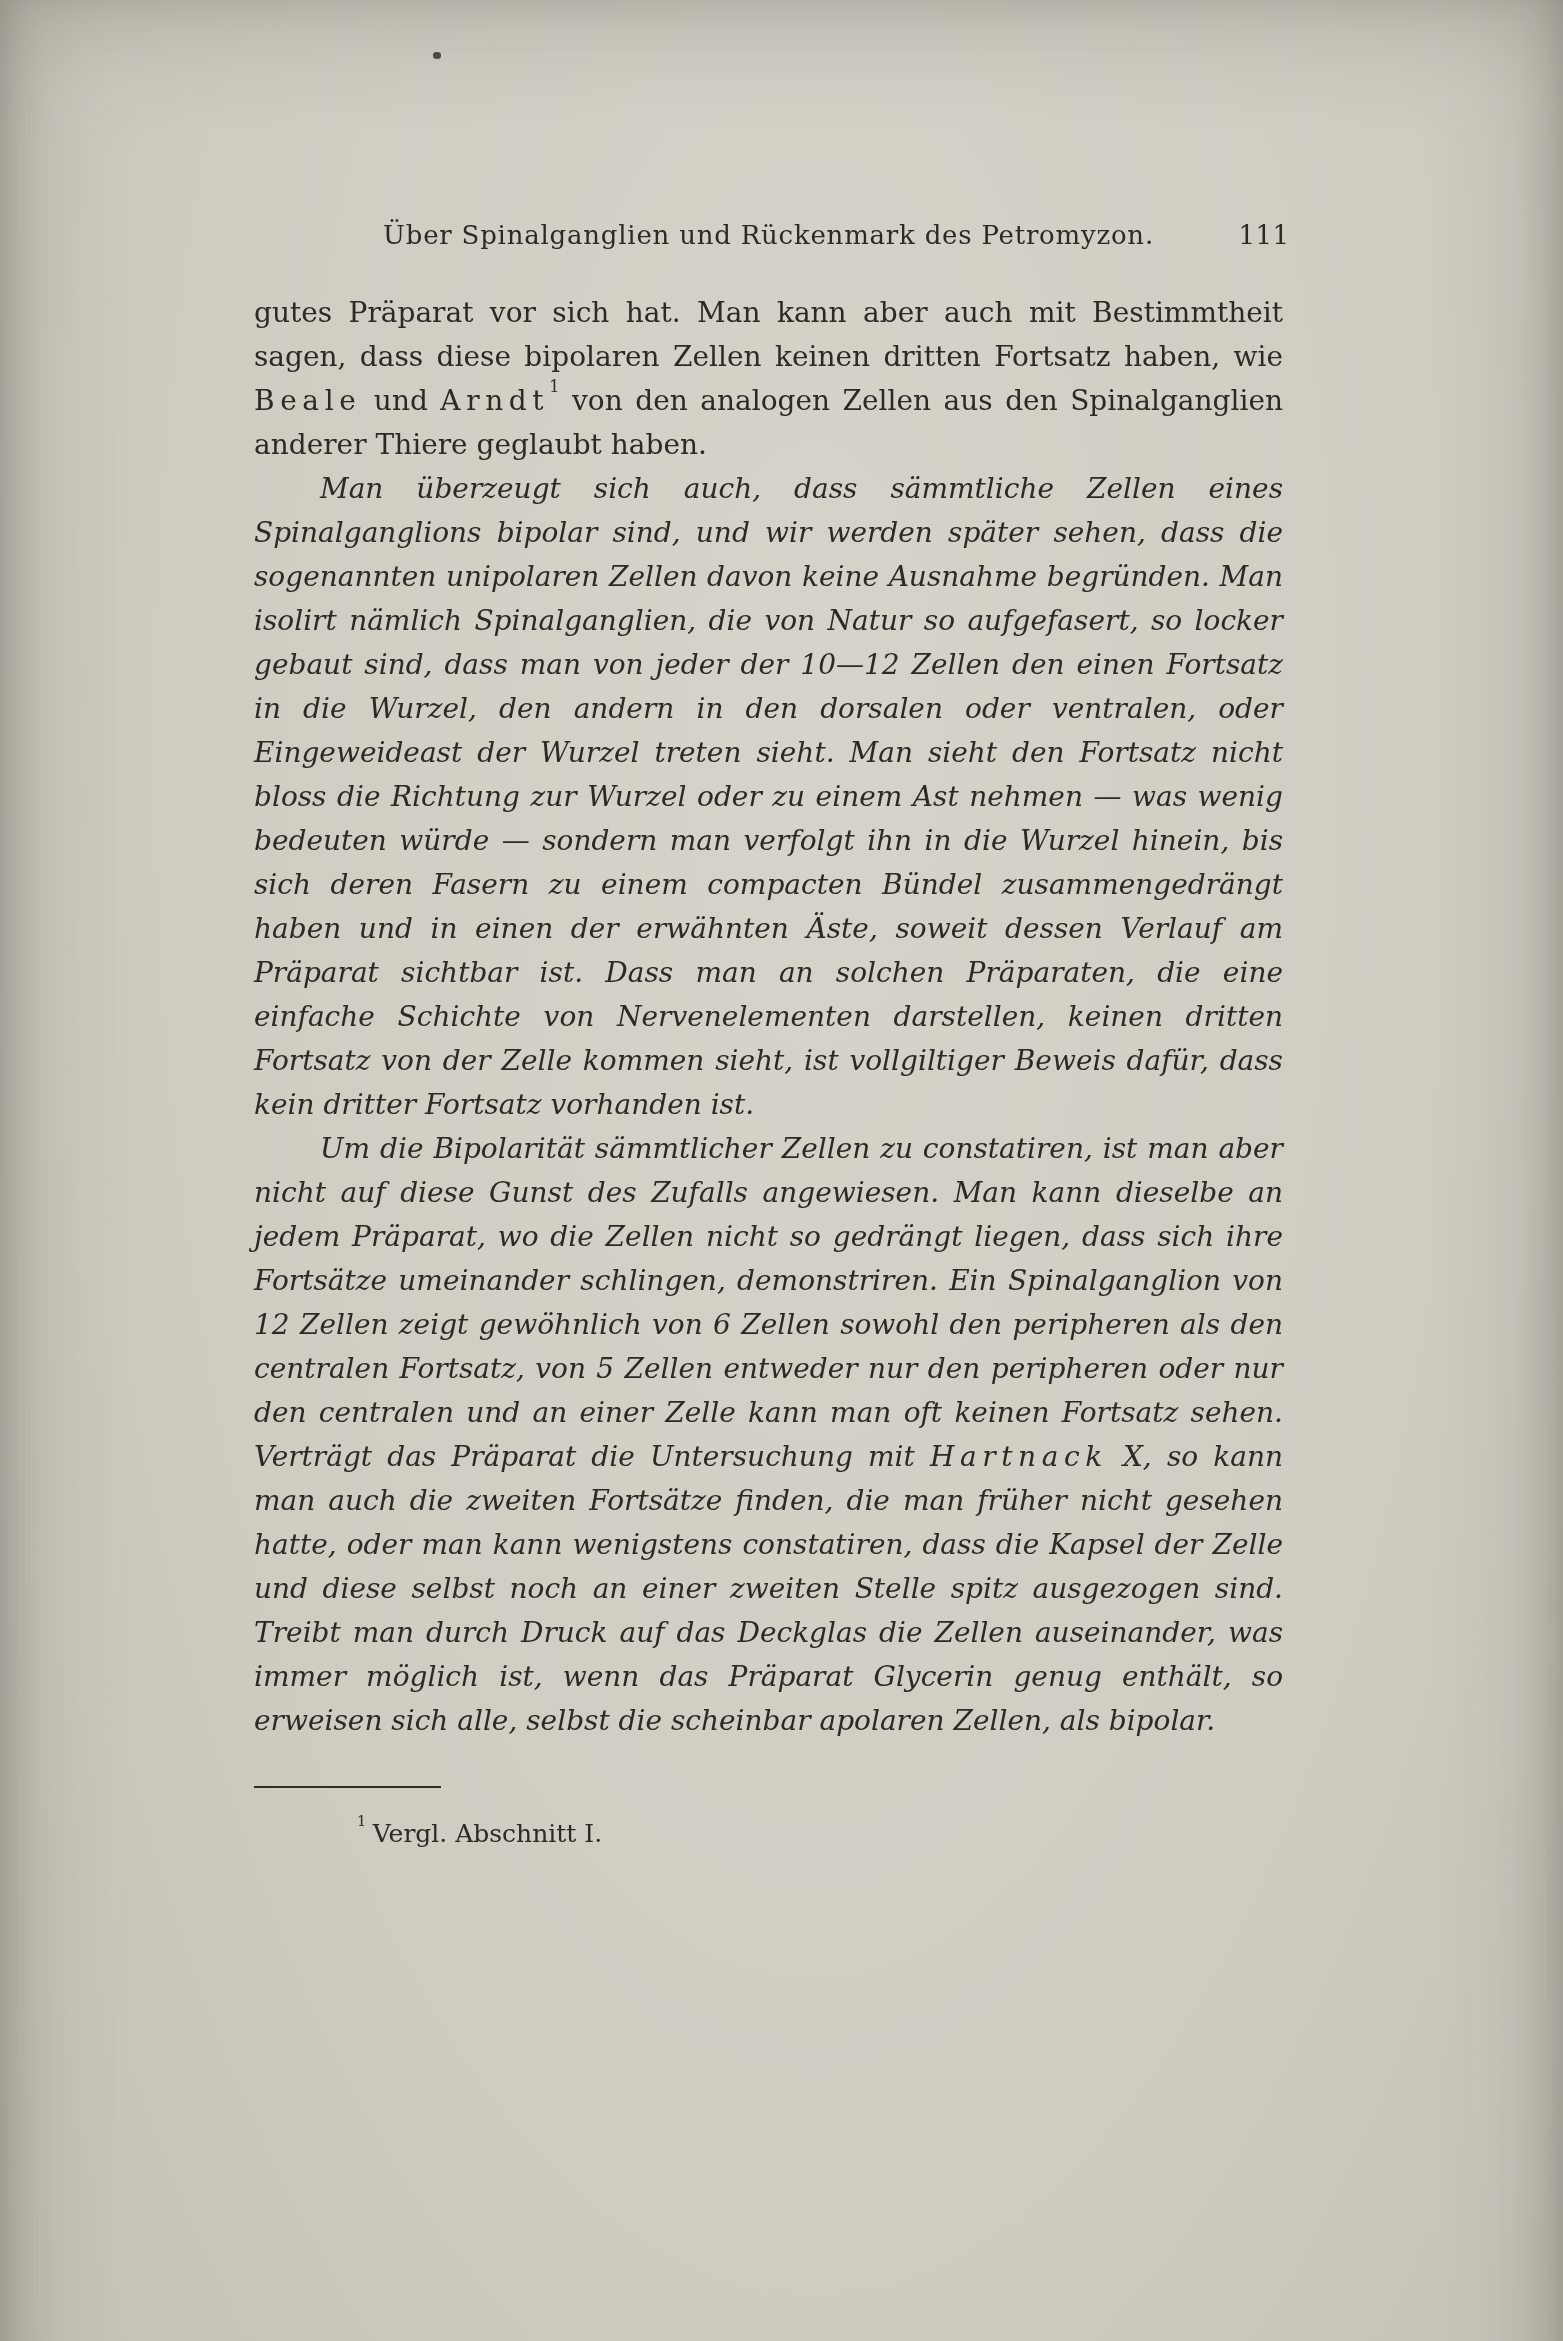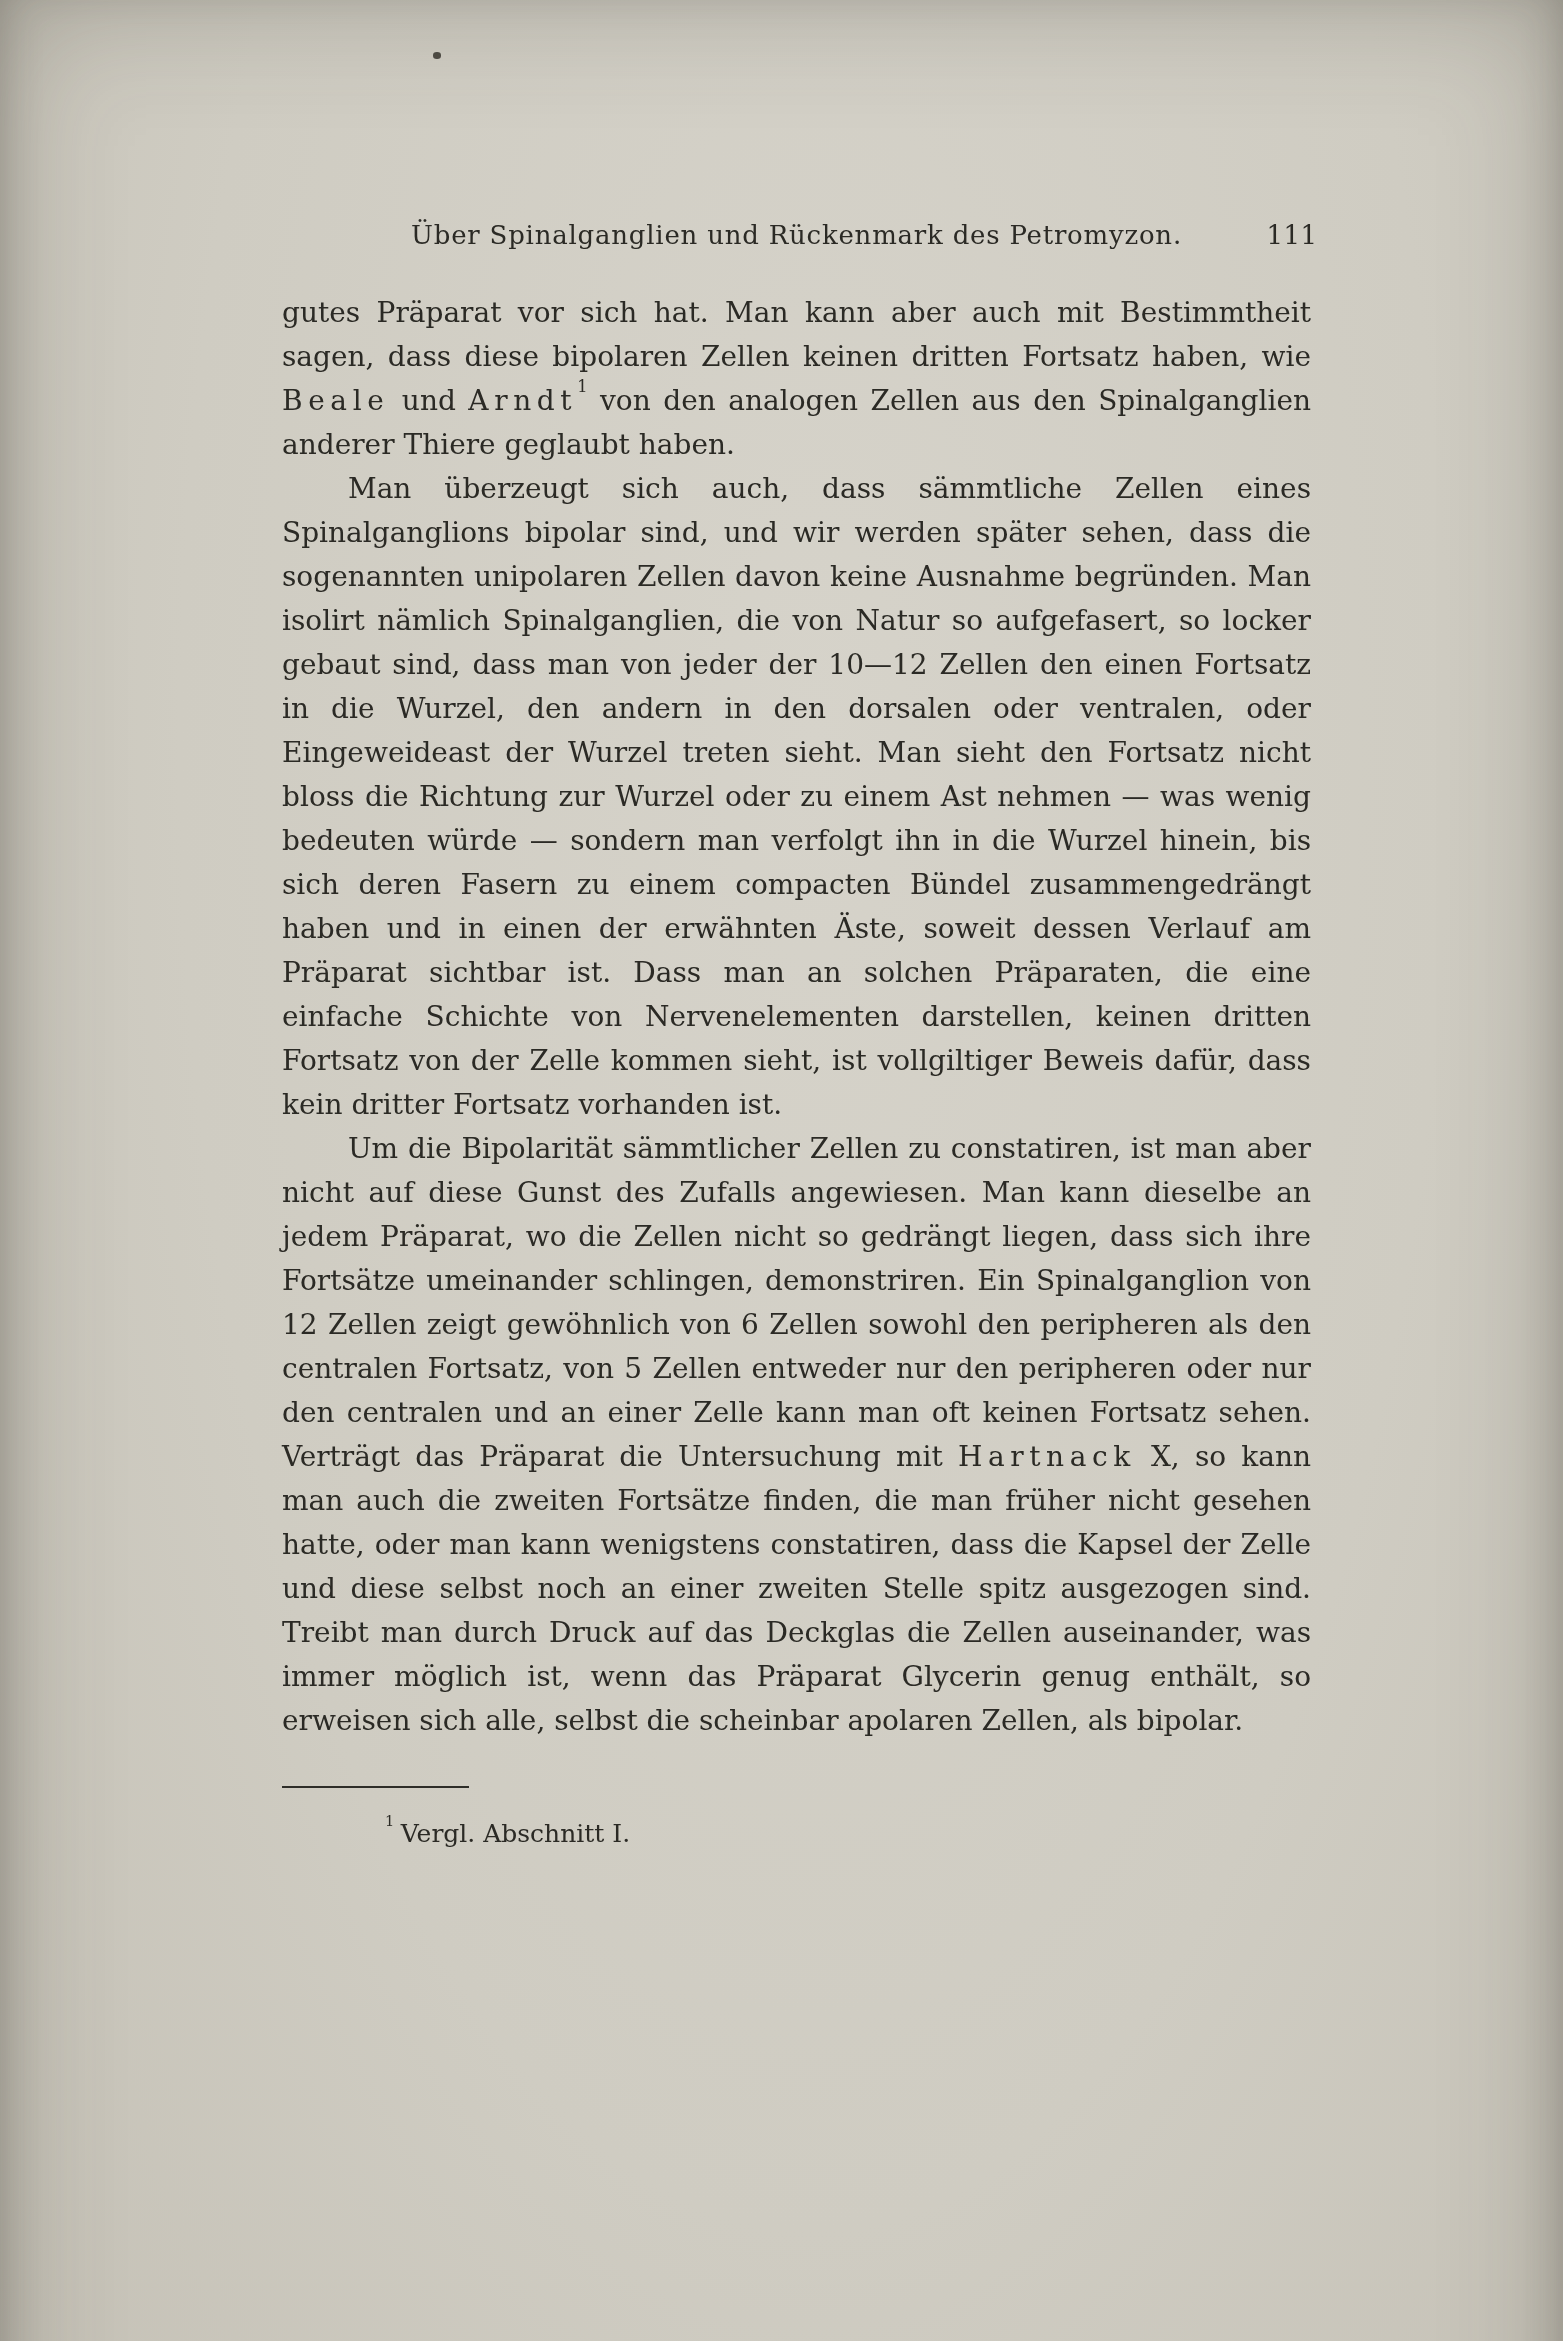--- a/index.html
+++ b/index.html
@@ -33,21 +33,21 @@
     left: 433px;
     top: 52px;
     width: 7.5px;
     height: 6.6px;
     border-radius: 50%;
     background: rgba(45, 42, 36, 0.8);
   }
 
   .content {
     position: absolute;
-    left: 282px;
+    left: 254px;
     top: 220px;
     width: 1029px;
   }
 
   .page-header {
     position: relative;
     width: 100%;
     font-size: 26px;
     letter-spacing: 0.03em;
     text-align: center;
@@ -67,20 +67,21 @@
     line-height: 44px;
     text-align: justify;
     text-justify: inter-word;
     margin-top: 39px;
   }
   .text-block p {
     margin: 0;
   }
   .text-block p.indent {
     text-indent: 66px;
+    font-style: italic;
   }
   .gesperrt {
     letter-spacing: 0.20em;
   }
   .text-block sup, .footnote sup {
     font-size: 0.58em;
     line-height: 0;
     position: relative;
     top: -0.45em;
   }

